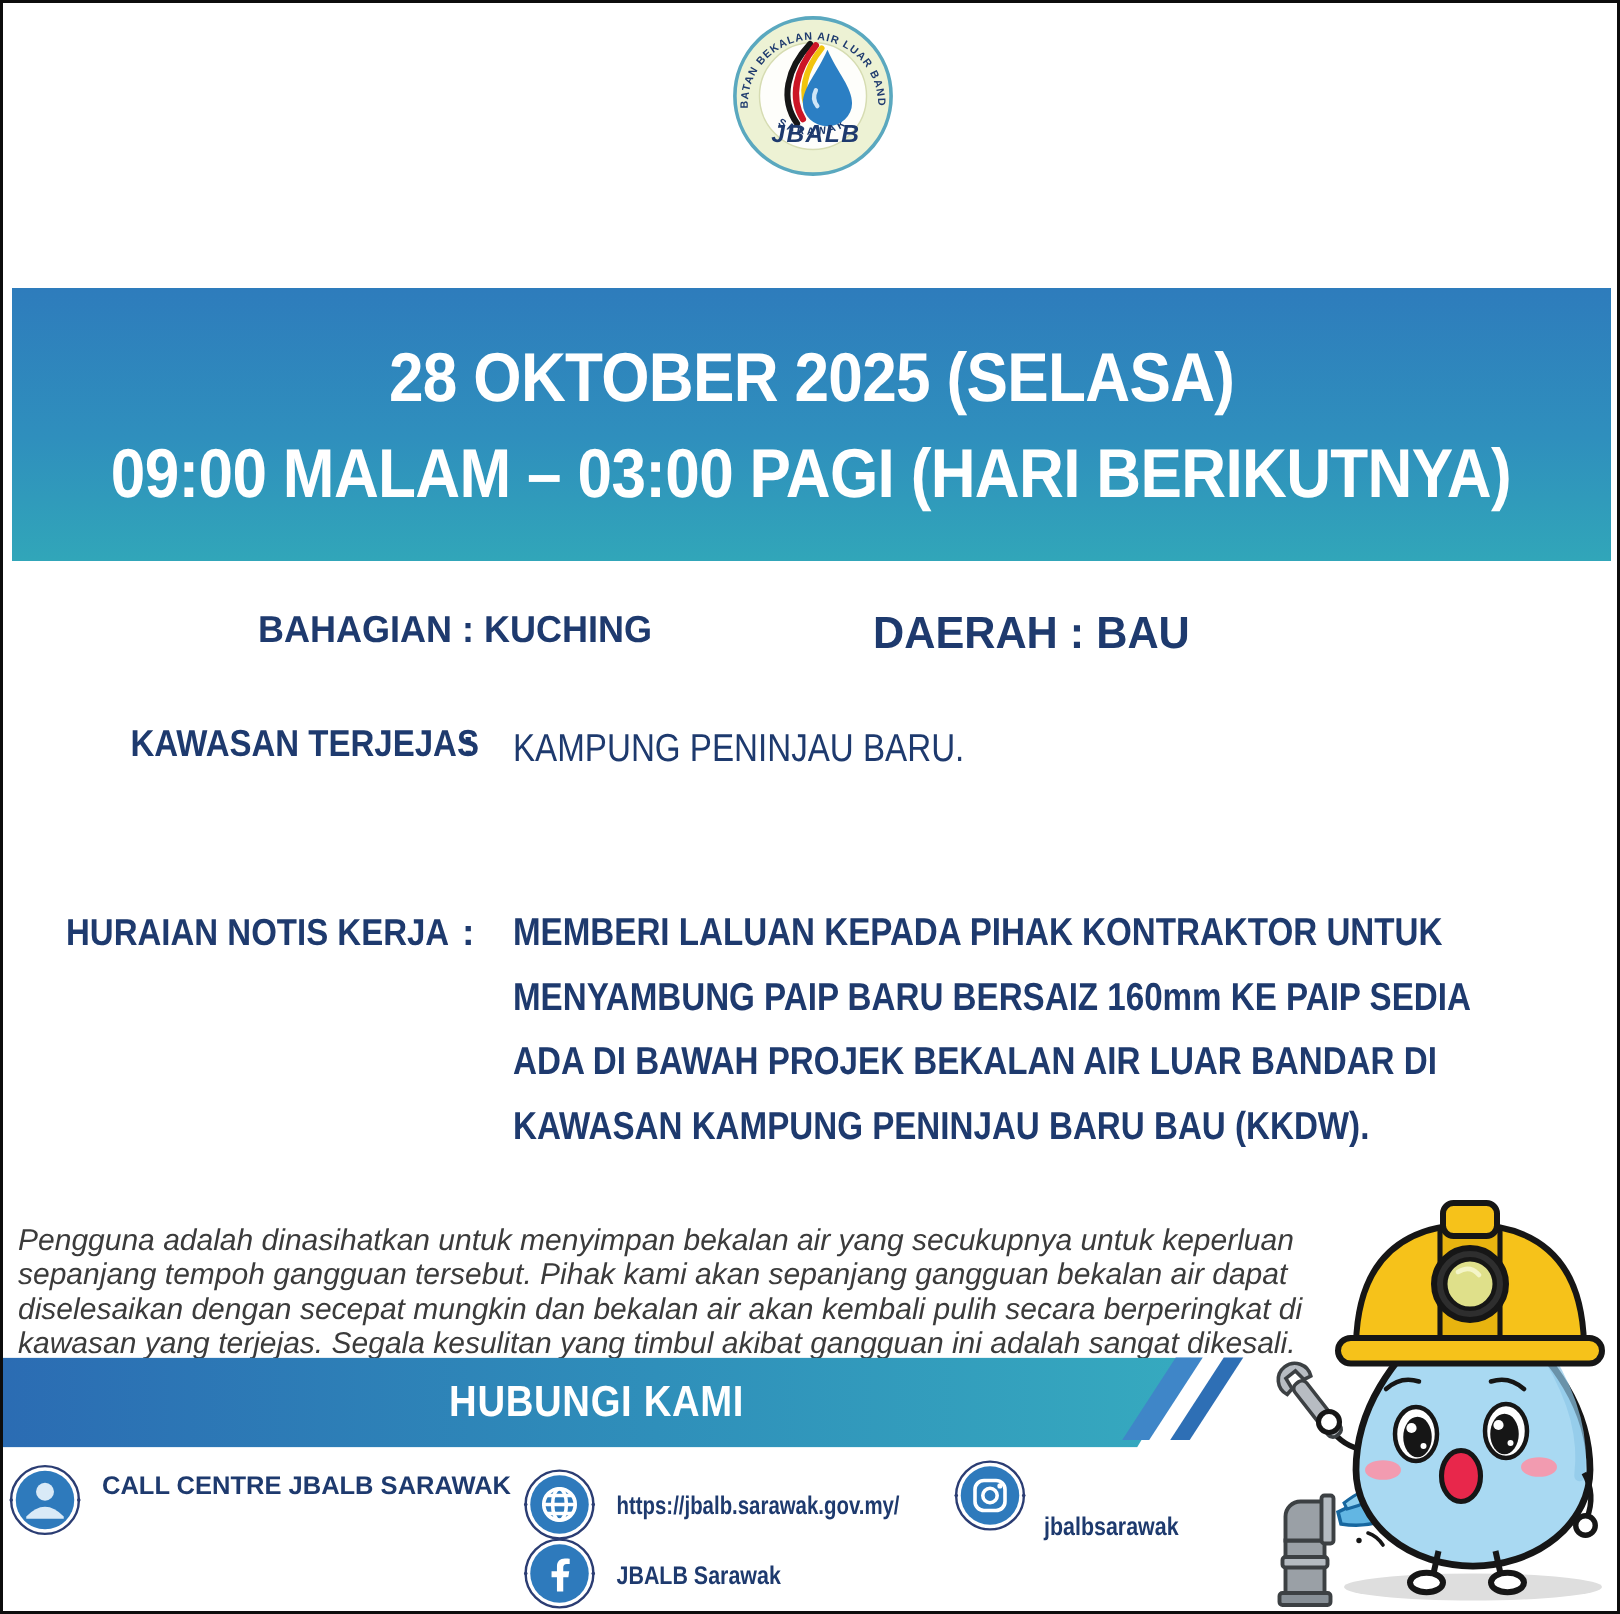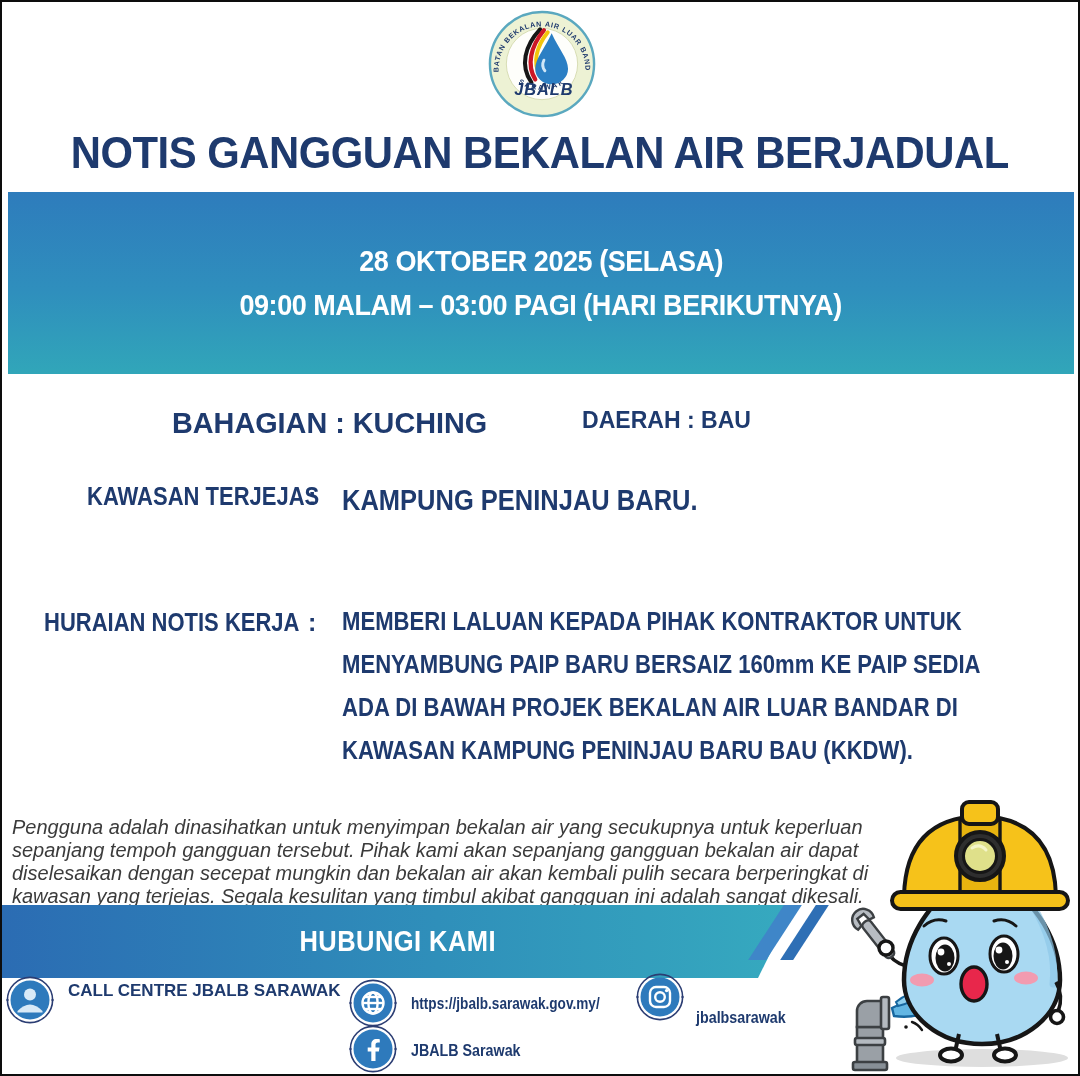--- a/index.html
+++ b/index.html
@@ -18,50 +18,50 @@
   
   .title{left:0;top:126px;width:100%;text-align:center;font-size:44px;font-weight:700;
          letter-spacing:-0.5px;white-space:nowrap;}
   .title>span{transform:scaleX(0.95);}
 
   
   .banner{
     left:6px;top:190px;width:1066px;height:182px;
     background:linear-gradient(180deg,#2e7cbc 0%,#2f8fbd 55%,#31a6b9 100%);
     display:flex;flex-direction:column;align-items:center;justify-content:center;
-    gap:10px;color:#ffffff;font-weight:700;font-size:30px;letter-spacing:-0.5px;white-space:nowrap;
+    gap:10px;color:#ffffff;font-weight:700;font-size:46px;letter-spacing:-0.5px;white-space:nowrap;
   }
   .banner .sxc{transform:scaleX(0.9);}
 
   
-  .region-bahagian{left:170px;top:404px;font-size:30px;font-weight:700;white-space:nowrap;}
-  .region-daerah{left:580px;top:404px;font-size:24px;font-weight:700;white-space:nowrap;}
+  .region-bahagian{left:170px;top:404px;font-size:25px;font-weight:700;white-space:nowrap;}
+  .region-daerah{left:580px;top:404px;font-size:30px;font-weight:700;white-space:nowrap;}
 
   
   .sec-label{font-size:25px;font-weight:700;white-space:nowrap;}
   .sec-label>span{transform:scaleX(0.88);}
   .sec-colon{font-size:25px;font-weight:700;}
-  .sec-value{font-size:30px;font-weight:700;white-space:nowrap;}
+  .sec-value{font-size:26px;font-weight:400;white-space:nowrap;}
   .sec-value>span{transform:scaleX(0.85);}
   .kawasan-label{left:42px;top:480px;margin-left:43px;}
   .kawasan-colon{left:306px;top:480px;}
   .kawasan-value{left:340px;top:481px;}
   .huraian-label{left:42px;top:606px;}
   .huraian-colon{left:306px;top:606px;}
   .huraian-lines{left:340px;top:604px;}
   .huraian-lines .line{height:43px;font-size:26px;font-weight:700;white-space:nowrap;}
   .huraian-lines .line>span{transform:scaleX(0.85);}
 
   
   .disclaimer{left:10px;top:814px;width:890px;font-style:italic;color:#3b3b3b;
               font-size:20px;line-height:23px;font-weight:500;}
 
   
   .contact-banner{
-    left:0;top:903px;width:792px;height:73px;
+    left:0;top:903px;width:792px;height:60px;
     background:linear-gradient(90deg,#2b6cb3 0%,#2f8fba 55%,#36aabf 100%);
     clip-path:polygon(0 0,100% 0,calc(100% - 36px) 100%,0 100%);
     display:flex;align-items:center;justify-content:center;
     color:#fff;font-weight:700;font-size:29px;letter-spacing:0.5px;white-space:nowrap;
   }
   .contact-banner .sxc{transform:scaleX(0.88);}
   .stripe{top:903px;height:55px;}
   .stripe-a{left:764px;width:18px;background:#3f86c8;transform:skewX(-33deg);}
   .stripe-b{left:796px;width:13px;background:#2e6fb5;transform:skewX(-33deg);}
 
@@ -103,23 +103,20 @@
     <g>
       <path d="M54,20 C38,37 33,58 45,75" stroke="#161616" stroke-width="4.2" fill="none" stroke-linecap="round"></path>
       <path d="M58,21 C44,38 40,57 49,72" stroke="#cc1626" stroke-width="4.4" fill="none" stroke-linecap="round"></path>
       <path d="M62,23 C50,38 46,55 54,68" stroke="#f2c40c" stroke-width="4" fill="none" stroke-linecap="round"></path>
       <path d="M66,24 C59,40 49,50 49,61 a17,16 0 0 0 34,0 C83,50 73,40 66,24 Z" fill="#2b7fc4"></path>
       <path d="M58,52 q-3,6 1,11" stroke="#cfe6f7" stroke-width="3" fill="none" stroke-linecap="round"></path>
     </g>
     <text x="58" y="88" text-anchor="middle" font-size="17" font-weight="bold" font-style="italic" fill="#1e3a6e" letter-spacing="1">JBALB</text>
   </svg>
 
-  <div class="abs title">
-    <span class="sxc">NOTIS GANGGUAN BEKALAN AIR BERJADUAL</span>
-  </div>
 
   <div class="abs banner">
     <span class="sxc">28 OKTOBER 2025 (SELASA)</span>
     <span class="sxc">09:00 MALAM – 03:00 PAGI (HARI BERIKUTNYA)</span>
   </div>
 
   <div class="abs region-bahagian">
     <span class="sxl" style="transform:scaleX(0.96)">BAHAGIAN : KUCHING</span>
   </div>
   <div class="abs region-daerah">

